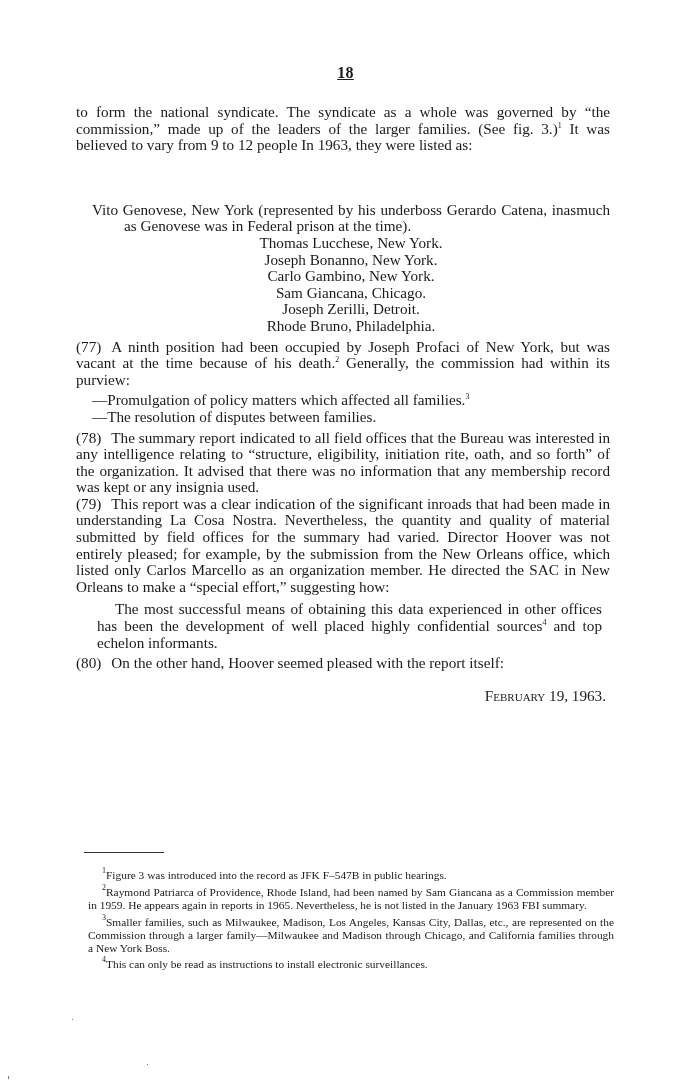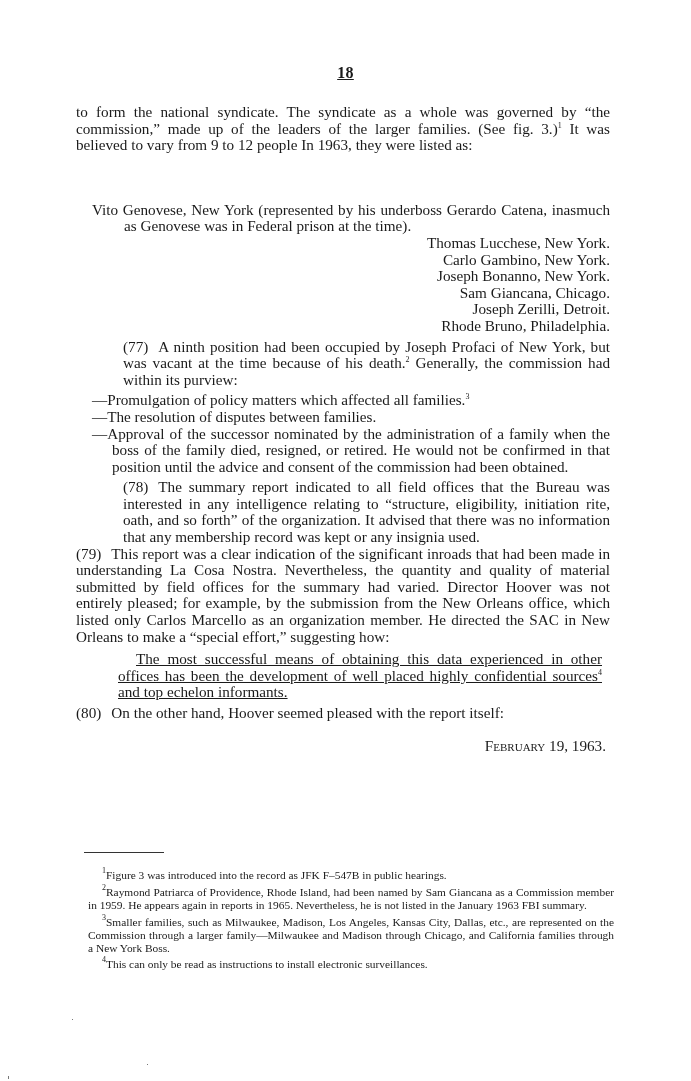--- a/index.html
+++ b/index.html
@@ -12,29 +12,29 @@
       position: absolute; top: 64px; left: 0; width: 691px; text-align: center;
       font-size: 16px; font-weight: bold; letter-spacing: 0.3px; text-decoration: underline;
     }
     .body-text {
       position: absolute; left: 76px; width: 534px; top: 104px;
       font-size: 15.2px; line-height: 16.6px; text-align: justify;
     }
     .para { margin: 0; text-align: justify; }
     .list { margin: 4px 0 2px 0; padding: 0; list-style: none; }
     .list li { padding-left: 32px; text-indent: -16px; margin-left: 0; text-align: justify; }
-    .list.names li { padding-left: 48px; text-indent: -32px; text-align: right; }
+    .list.names li { padding-left: 48px; text-indent: -32px; text-align: center; }
     .list.names li.long { text-align: justify; margin-top: 48px; }
     .dash-list { margin: 4px 0 4px 0; padding: 0; list-style: none; }
     .dash-list li { padding-left: 36px; text-indent: -20px; text-align: justify; }
     .num { display: inline-block; margin-right: 10px; }
-    .sp { margin-top: 4px; margin-left: 47px; }
+    .sp { margin-top: 4px; }
     sup { font-size: 8px; vertical-align: 6px; line-height: 0; }
     .quote {
-      margin: 6px 8px 4px 42px; text-indent: 18px; text-align: justify; text-decoration: underline;
+      margin: 6px 8px 4px 21px; text-indent: 18px; text-align: justify;
     }
     .dateline { text-align: right; margin-right: 4px; margin-top: 16px; font-variant: small-caps; }
     .rule {
       position: absolute; left: 84px; top: 852px; width: 80px; height: 0;
       border-top: 1px solid #333;
     }
     .footnotes {
       position: absolute; left: 84px; width: 534px; top: 865px;
       font-size: 11.4px; line-height: 12.9px; text-align: justify;
       font-family: "Liberation Serif", "DejaVu Serif", serif;
@@ -47,33 +47,32 @@
 
 <div class="page-number">18</div>
 
 <div class="body-text">
 
   <p class="para"><span>to form the national syndicate. The syndicate as a whole was governed by “the commission,” made up of the leaders of the larger families. (See fig. 3.)</span><sup>1</sup><span> It was believed to vary from 9 to 12 people In 1963, they were listed as:</span></p>
 
   <ul class="list names">
     <li class="long">Vito Genovese, New York (represented by his underboss Gerardo Catena, inasmuch as Genovese was in Federal prison at the time).</li>
     <li>Thomas Lucchese, New York.</li>
+    <li>Joseph Bonanno, New York.</li>
     <li>Carlo Gambino, New York.</li>
-    <li>Joseph Bonanno, New York.</li>
     <li>Sam Giancana, Chicago.</li>
     <li>Joseph Zerilli, Detroit.</li>
     <li>Rhode Bruno, Philadelphia.</li>
   </ul>
 
   <p class="para sp"><span class="num">(77)</span><span>A ninth position had been occupied by Joseph Profaci of New York, but was vacant at the time because of his death.</span><sup>2</sup><span> Generally, the commission had within its purview:</span></p>
 
   <ul class="dash-list">
     <li><span>—Promulgation of policy matters which affected all families.</span><sup>3</sup></li>
     <li><span>—The resolution of disputes between families.</span></li>
-    <li><span>—Approval of the successor nominated by the administration of a family when the boss of the family died, resigned, or retired. He would not be confirmed in that position until the advice and consent of the commission had been obtained.</span></li>
   </ul>
 
   <p class="para sp"><span class="num">(78)</span><span>The summary report indicated to all field offices that the Bureau was interested in any intelligence relating to “structure, eligibility, initiation rite, oath, and so forth” of the organization. It advised that there was no information that any membership record was kept or any insignia used.</span></p>
 
   <p class="para"><span class="num">(79)</span><span>This report was a clear indication of the significant inroads that had been made in understanding La Cosa Nostra. Nevertheless, the quantity and quality of material submitted by field offices for the summary had varied. Director Hoover was not entirely pleased; for example, by the submission from the New Orleans office, which listed only Carlos Marcello as an organization member. He directed the SAC in New Orleans to make a “special effort,” suggesting how:</span></p>
 
   <p class="quote"><span>The most successful means of obtaining this data experienced in other offices has been the development of well placed highly confidential sources</span><sup>4</sup><span> and top echelon informants.</span></p>
 
   <p class="para"><span class="num">(80)</span><span>On the other hand, Hoover seemed pleased with the report itself:</span></p>
 

